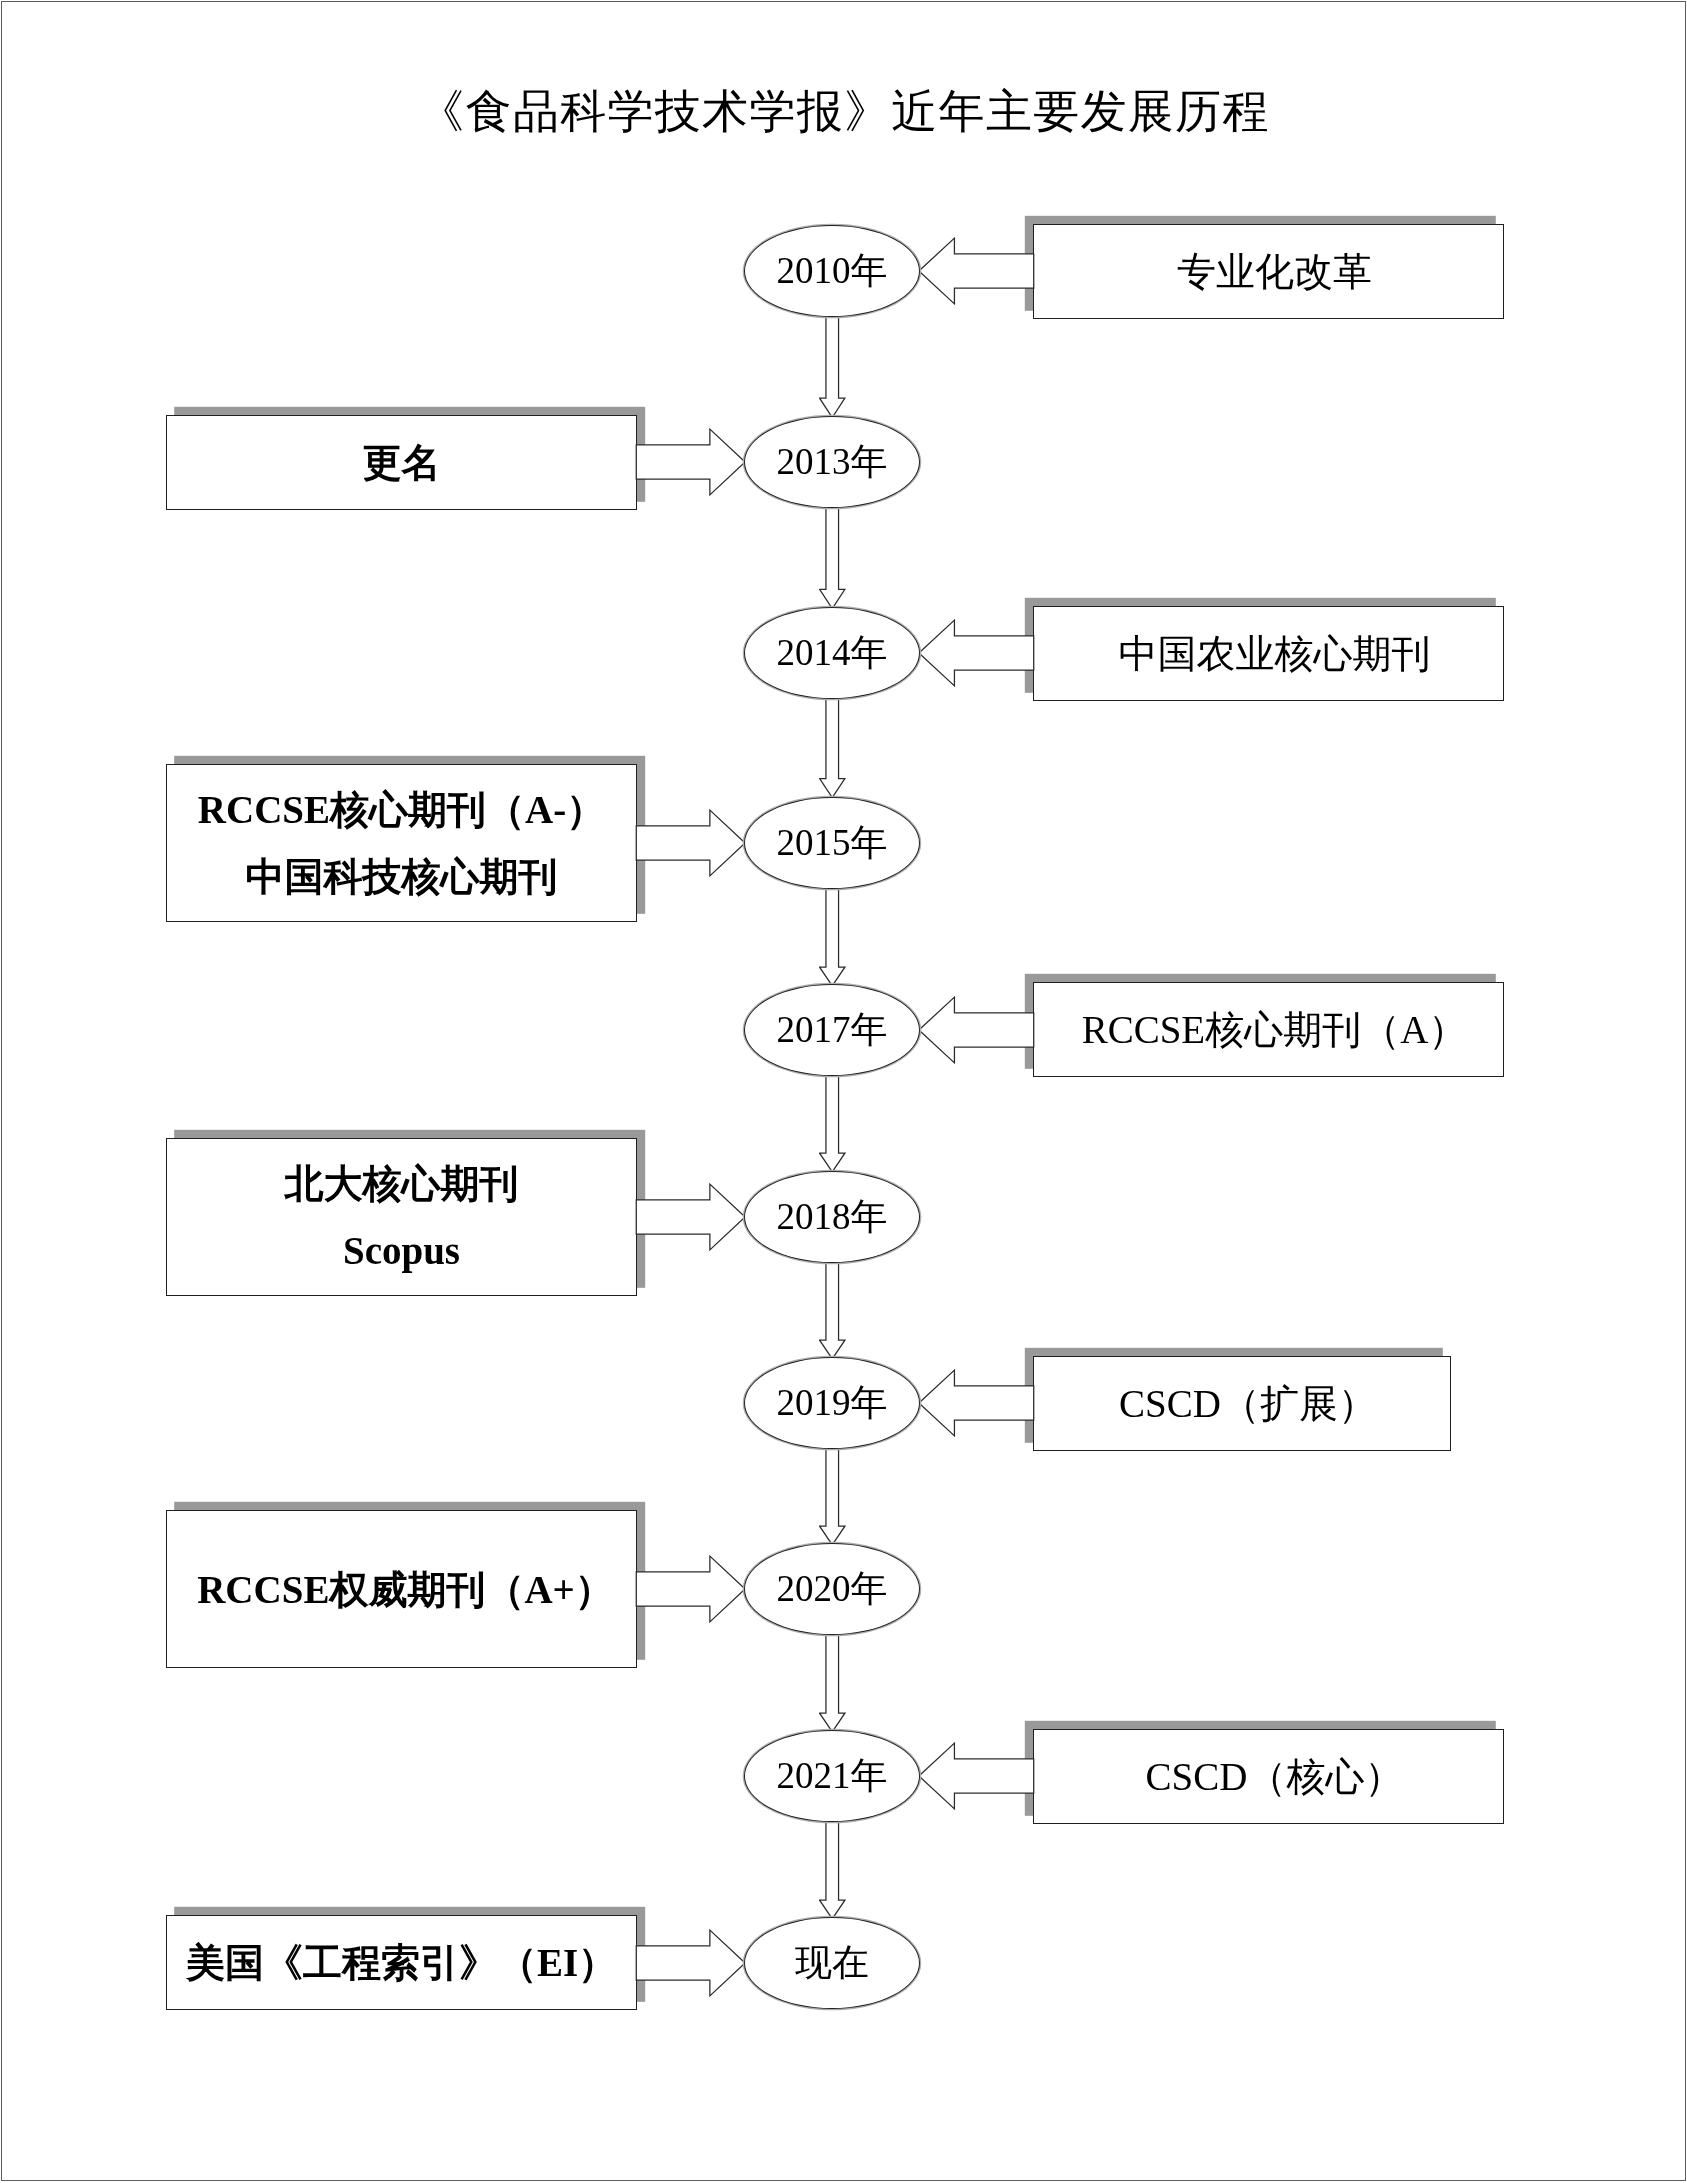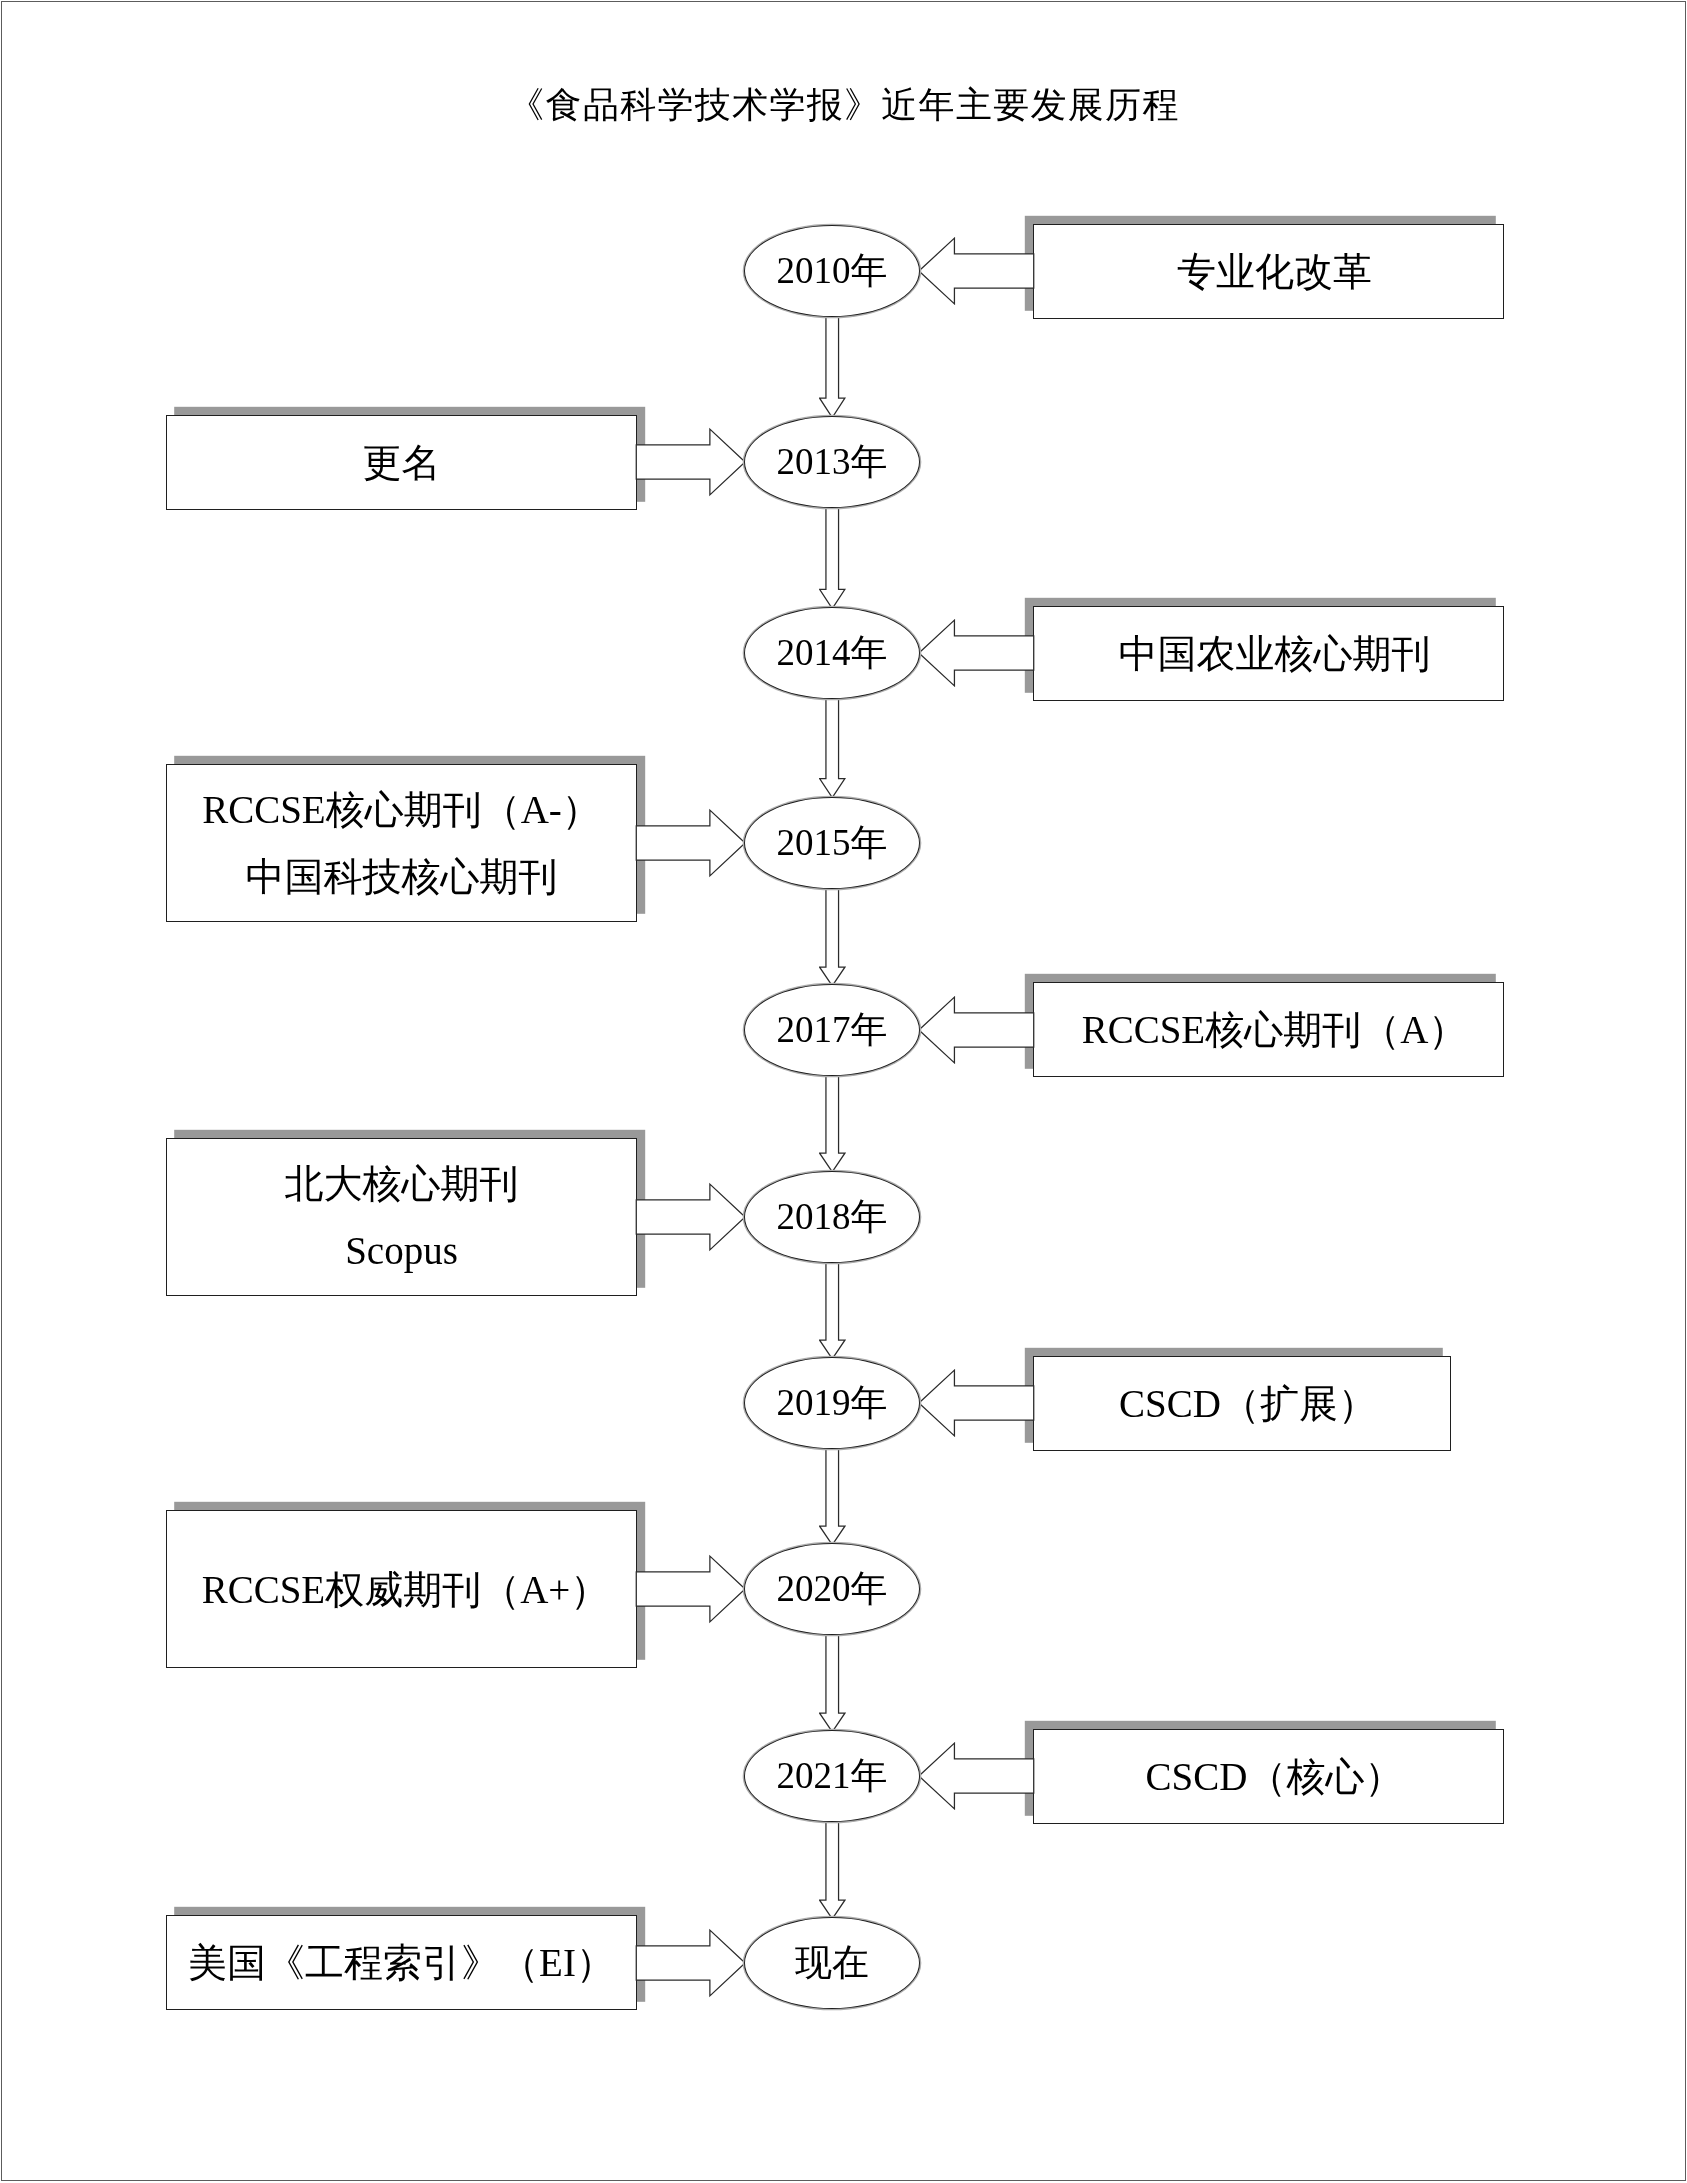--- a/index.html
+++ b/index.html
@@ -7,38 +7,38 @@
     width: 1688px; height: 2183px;
     font-family: "Liberation Serif", "DejaVu Serif", serif;
     color: #000; position: relative; overflow: hidden;
   }
   .frame {
     position: absolute; left: 1.3px; top: 1.3px; right: 1.9px; bottom: 1.9px;
     border: 1.9px solid #5c5c5c; background: #fff;
   }
   .title {
     position: absolute; left: 0; top: 81px; width: 100%;
-    text-align: center; font-size: 36px; letter-spacing: 1.3px; white-space: nowrap;
+    text-align: center; font-size: 46px; letter-spacing: 1.3px; white-space: nowrap;
   }
   .ellipse {
     position: absolute; width: 176px; height: 92px;
     border: 1.9px solid #1f1f1f; border-radius: 50%;
     box-shadow: 0 0 0 1.3px #adadad;
     background: #fff; box-sizing: border-box;
     display: flex; align-items: center; justify-content: center;
     font-size: 37px; white-space: nowrap; z-index: 4;
   }
   .box {
     position: absolute; box-sizing: border-box;
     border: 1.9px solid #1f1f1f; background: #fff; z-index: 2;
     display: flex; flex-direction: column; align-items: center; justify-content: center;
     font-size: 39px; line-height: 67px; white-space: nowrap; text-align: center;
   }
   .box.shadow-left  { box-shadow: -8.2px -8.2px 0 0 #999; padding-left: 12px; } 
-  .box.shadow-right { box-shadow: 8.2px -8.2px 0 0 #999; }  
+  .box.shadow-right { box-shadow: 8.2px -8.2px 0 0 #999; font-weight: bold; }  
   .arrow { position: absolute; z-index: 3; }
   .arrow svg { display: block; width: 100%; height: 100%; }
 </style>
 </head>
 <body>
 
 <div class="frame"></div>
 
 <div class="title">《食品科学技术学报》近年主要发展历程</div>
 

